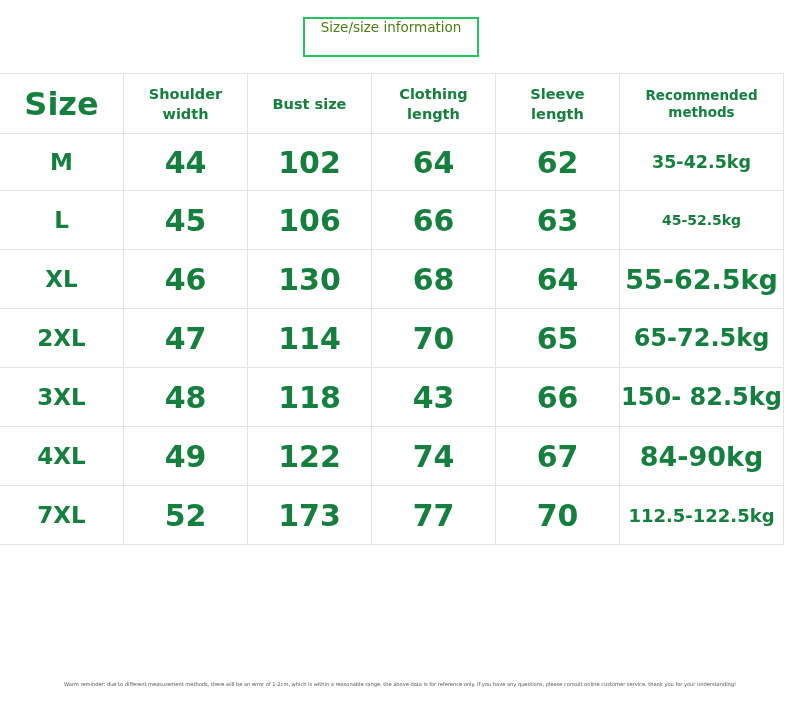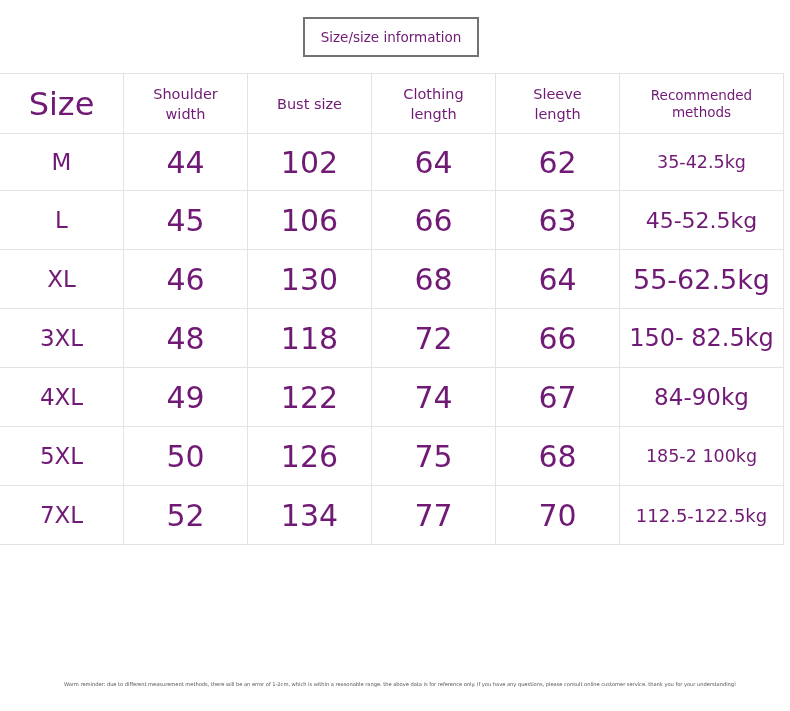--- a/index.html
+++ b/index.html
@@ -2,46 +2,46 @@
 <html><head>
 <meta charset="utf-8">
 <style>
   html, body { margin: 0; padding: 0; background: #ffffff; }
   body {
     width: 790px; height: 711px; position: relative; overflow: hidden;
     font-family: "DejaVu Sans", sans-serif; color: #1a1a1a;
   }
   .title-box {
     position: absolute; left: 303px; top: 17px; width: 176px; height: 40px;
-    border: 2px solid #737373; box-sizing: border-box;
-    display: flex; align-items: center; justify-content: center;
-    font-size: 13.5px; color: #701a75;
+    border: 2px solid #22c55e; box-sizing: border-box;
+    display: flex; align-items: flex-start; justify-content: center;
+    font-size: 13.5px; color: #4d7c0f;
   }
   table.size-table {
     position: absolute; left: -1px; top: 73px;
     border-collapse: collapse; table-layout: fixed;
   }
   table.size-table td, table.size-table th {
     border: 1px solid #e3e3e3; text-align: center; vertical-align: middle;
-    padding: 0; font-weight: normal; color: #701a75;
+    padding: 0; font-weight: bold; color: #15803d;
   }
   .c0 { width: 124px; }
   .c1, .c2, .c3, .c4 { width: 124px; }
   .c5 { width: 164px; }
   tr.head-row { height: 60px; }
   tr.data-row { height: 59px; }
   tr.data-row.r1 { height: 57px; }
   .th-size { font-size: 32px; color: #111; }
   .th-small { font-size: 14.5px; line-height: 20px; }
   .th-weight { font-size: 13.5px; line-height: 17px; }
   .td-size { font-size: 23px; }
   .td-num { font-size: 30px; }
   .td-w { font-size: 17.5px; }
-  .td-w.big { font-size: 22px; }
-  .td-w.huge { font-size: 23px; margin-top: 44px; }
+  .td-w.big { font-size: 14px; }
+  .td-w.huge { font-size: 27px; margin-top: 44px; }
   .footer-note {
     position: absolute; left: 64px; top: 681px; width: 640px;
     font-size: 5.2px; color: #555; white-space: nowrap; letter-spacing: -0.05px;
   }
 </style>
 </head>
 <body>
 
 <div class="title-box">
   <span>Size/size information</span>
@@ -100,47 +100,47 @@
   </tr>
   <tr class="data-row">
     <td class="td-size">XL</td>
     <td class="td-num">46</td>
     <td class="td-num">130</td>
     <td class="td-num">68</td>
     <td class="td-num">64</td>
     <td class="td-w big" style="font-size:27px">55-62.5kg</td>
   </tr>
   <tr class="data-row">
+    <td class="td-size">2XL</td>
+    <td class="td-num">47</td>
+    <td class="td-num">114</td>
+    <td class="td-num">70</td>
+    <td class="td-num">65</td>
+    <td class="td-w big" style="font-size:24px">65-72.5kg</td>
+  </tr>
+  <tr class="data-row">
     <td class="td-size">3XL</td>
     <td class="td-num">48</td>
     <td class="td-num">118</td>
-    <td class="td-num">72</td>
+    <td class="td-num">43</td>
     <td class="td-num">66</td>
     <td class="td-w" style="font-size:24px">150- 82.5kg</td>
   </tr>
   <tr class="data-row">
     <td class="td-size">4XL</td>
     <td class="td-num">49</td>
     <td class="td-num">122</td>
     <td class="td-num">74</td>
     <td class="td-num">67</td>
     <td class="td-w huge">84-90kg</td>
   </tr>
   <tr class="data-row">
-    <td class="td-size">5XL</td>
-    <td class="td-num">50</td>
-    <td class="td-num">126</td>
-    <td class="td-num">75</td>
-    <td class="td-num">68</td>
-    <td class="td-w">185-2 100kg</td>
-  </tr>
-  <tr class="data-row">
     <td class="td-size">7XL</td>
     <td class="td-num">52</td>
-    <td class="td-num">134</td>
+    <td class="td-num">173</td>
     <td class="td-num">77</td>
     <td class="td-num">70</td>
     <td class="td-w" style="font-size:18px">112.5-122.5kg</td>
   </tr>
 </tbody>
   </table>
 
 <div class="footer-note">Warm reminder: due to different measurement methods, there will be an error of 1-2cm, which is within a reasonable range. the above data is for reference only. If you have any questions, please consult online customer service. thank you for your understanding!</div>
 
 </body></html>

